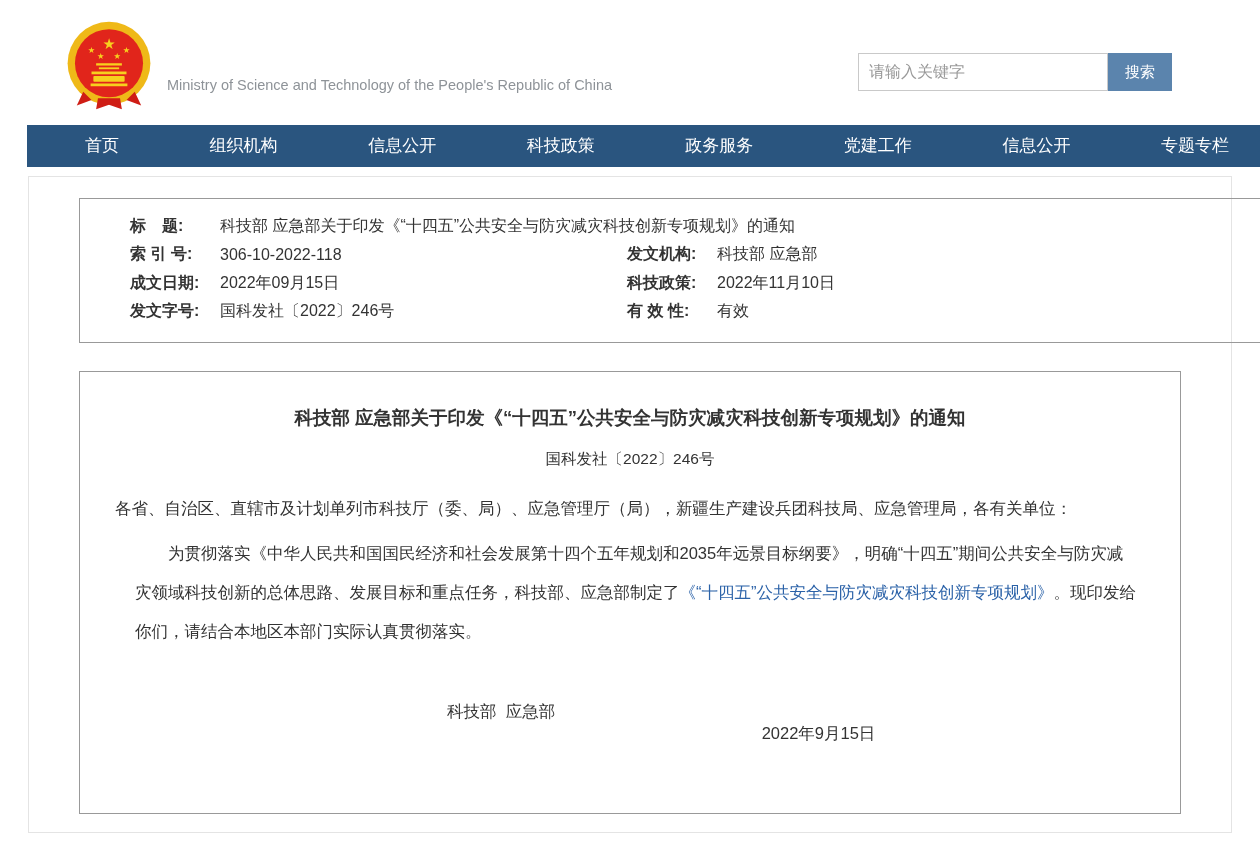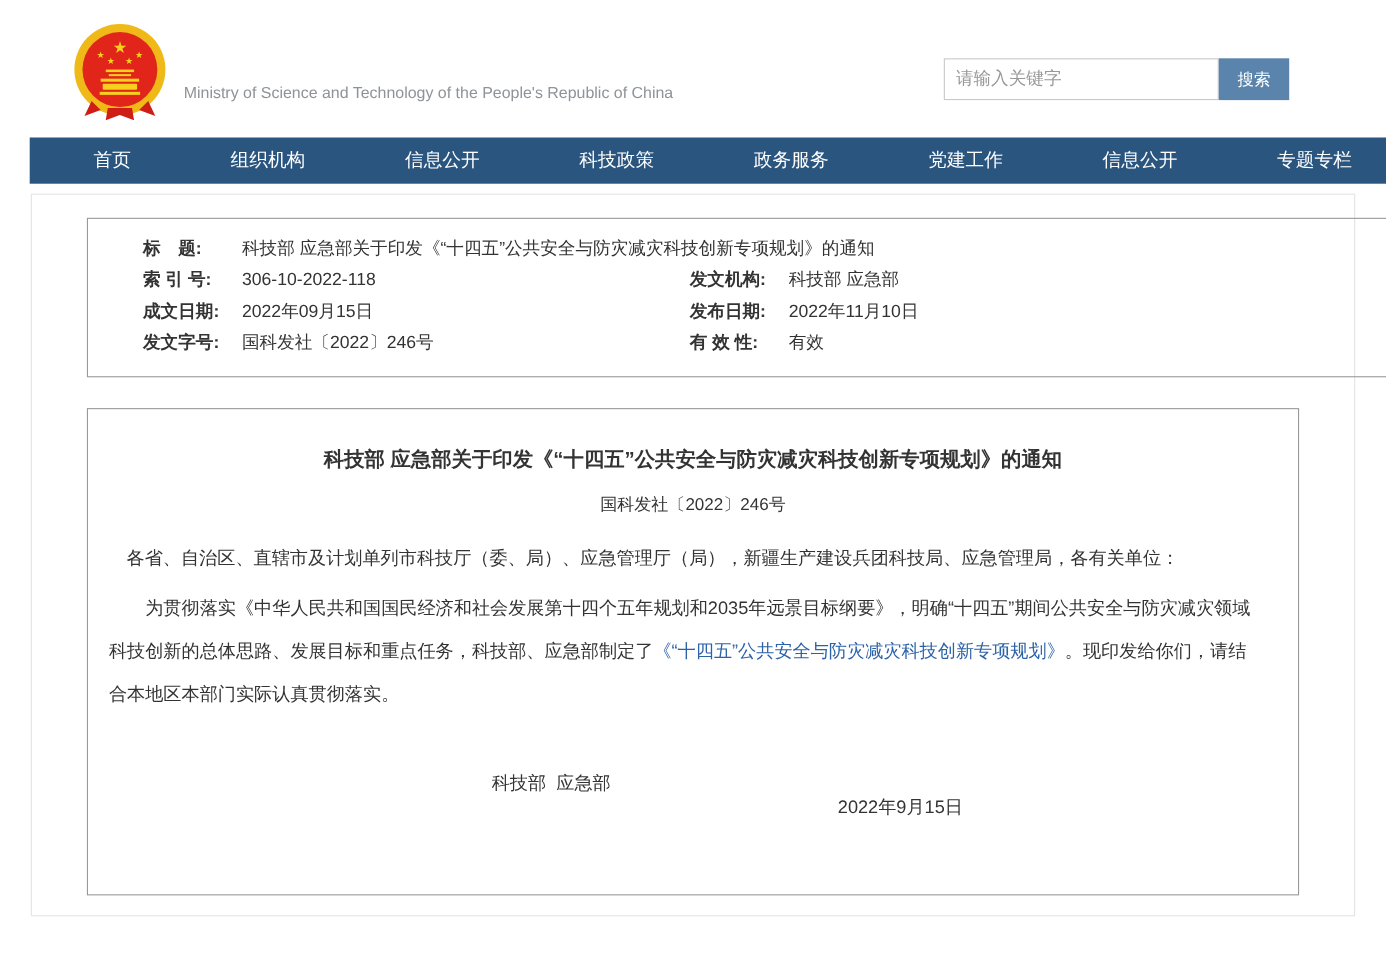--- a/index.html
+++ b/index.html
@@ -26,21 +26,21 @@
   .meta-row{display:flex;height:28.5px;align-items:center;font-size:16px;padding-left:50px;}
   .meta-label{font-weight:bold;width:90px;flex:none;white-space:pre;}
   .meta-value{white-space:nowrap;}
   .meta-cell{display:flex;align-items:center;}
   .meta-cell.left{width:497px;flex:none;}
   
   .doc-box{position:absolute;left:50px;top:194px;width:1102px;height:443px;border:1px solid #999;box-sizing:border-box;}
   .doc-title{margin:33px 60px 0 60px;text-align:center;font-size:18.5px;font-weight:bold;line-height:26px;}
   .doc-number{margin-top:18px;text-align:center;font-size:15.5px;}
   .doc-addressee{margin:26px 40px 0 35px;font-size:16.5px;line-height:24px;}
-  .doc-body{margin:14px 42px 0 19px;font-size:16.5px;line-height:39px;text-indent:2em;}
+  .doc-body{margin:14px 42px 0 55px;font-size:16.5px;line-height:39px;text-indent:2em;}
   .doc-link{color:#2b62a8;text-decoration:none;cursor:pointer;}
   .doc-signature{margin-top:50px;padding-left:367px;font-size:16.5px;white-space:pre;}
   .doc-date{padding-left:377px;font-size:16.5px;text-align:center;}
 </style>
 </head>
 <body>
 
 <div class="header">
   <div class="logo">
     <svg viewBox="0 0 100 100" width="98" height="92">
@@ -95,21 +95,21 @@
         <span class="meta-label">发文机构:</span>
         <span class="meta-value">科技部 应急部</span>
       </div>
     </div>
     <div class="meta-row">
       <div class="meta-cell left">
         <span class="meta-label">成文日期:</span>
         <span class="meta-value">2022年09月15日</span>
       </div>
       <div class="meta-cell">
-        <span class="meta-label">发布日期:</span>
+        <span class="meta-label">科技政策:</span>
         <span class="meta-value">2022年11月10日</span>
       </div>
     </div>
     <div class="meta-row">
       <div class="meta-cell left">
         <span class="meta-label">发文字号:</span>
         <span class="meta-value">国科发社〔2022〕246号</span>
       </div>
       <div class="meta-cell">
         <span class="meta-label">有 效 性:</span>

